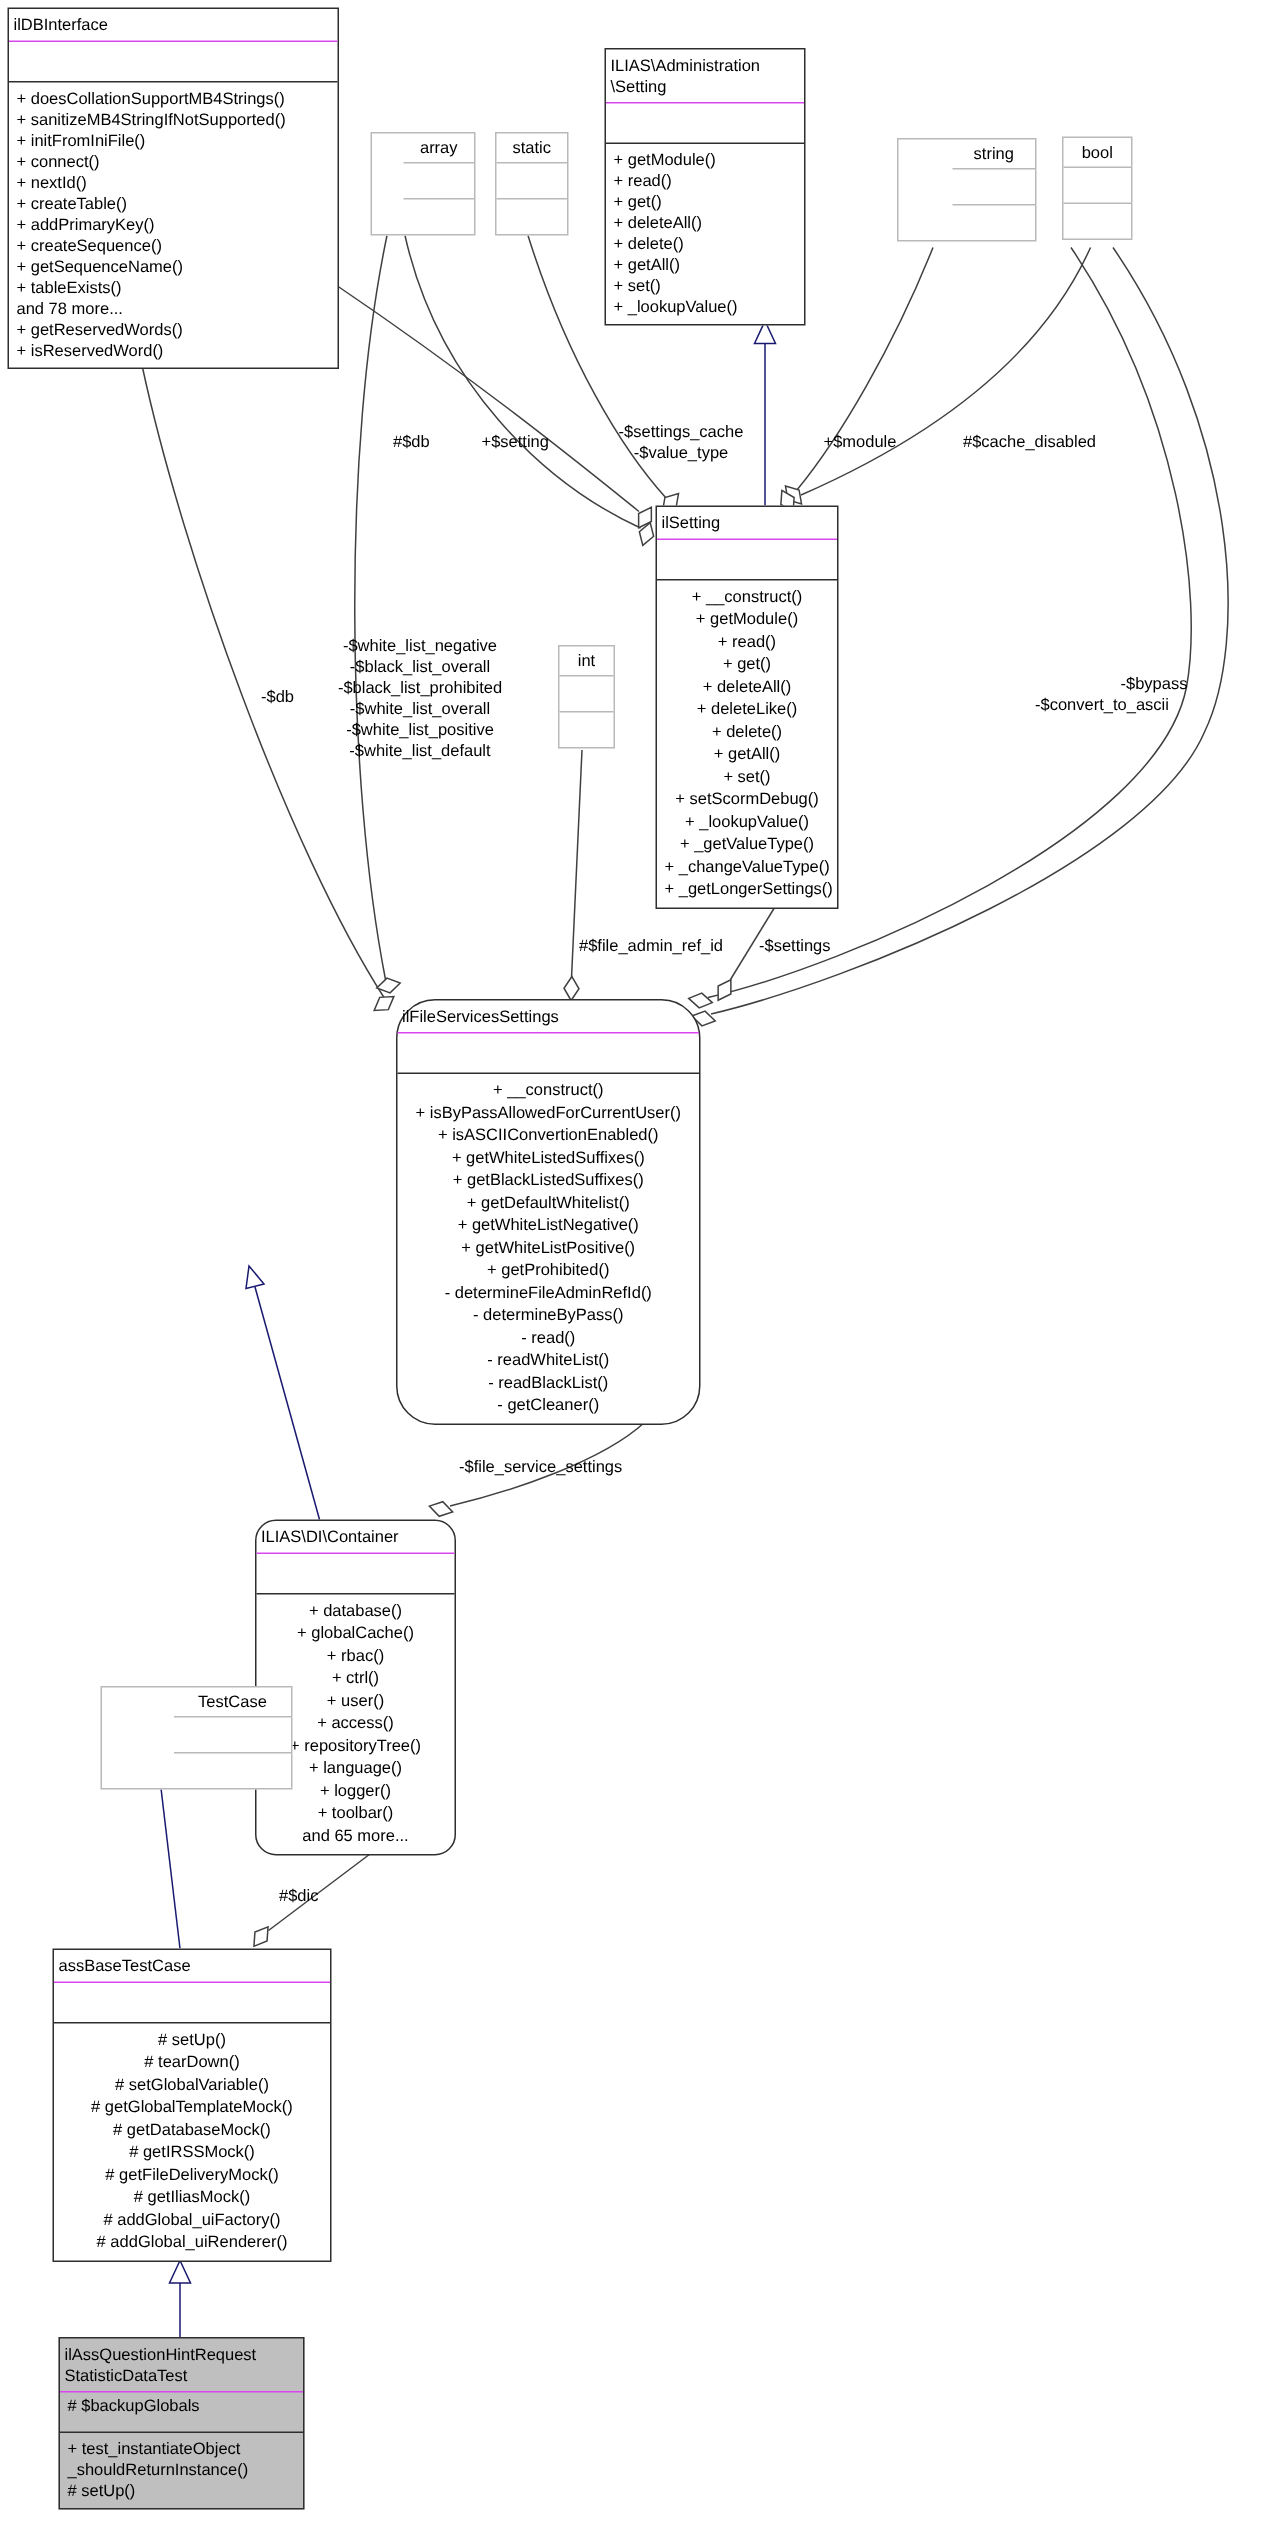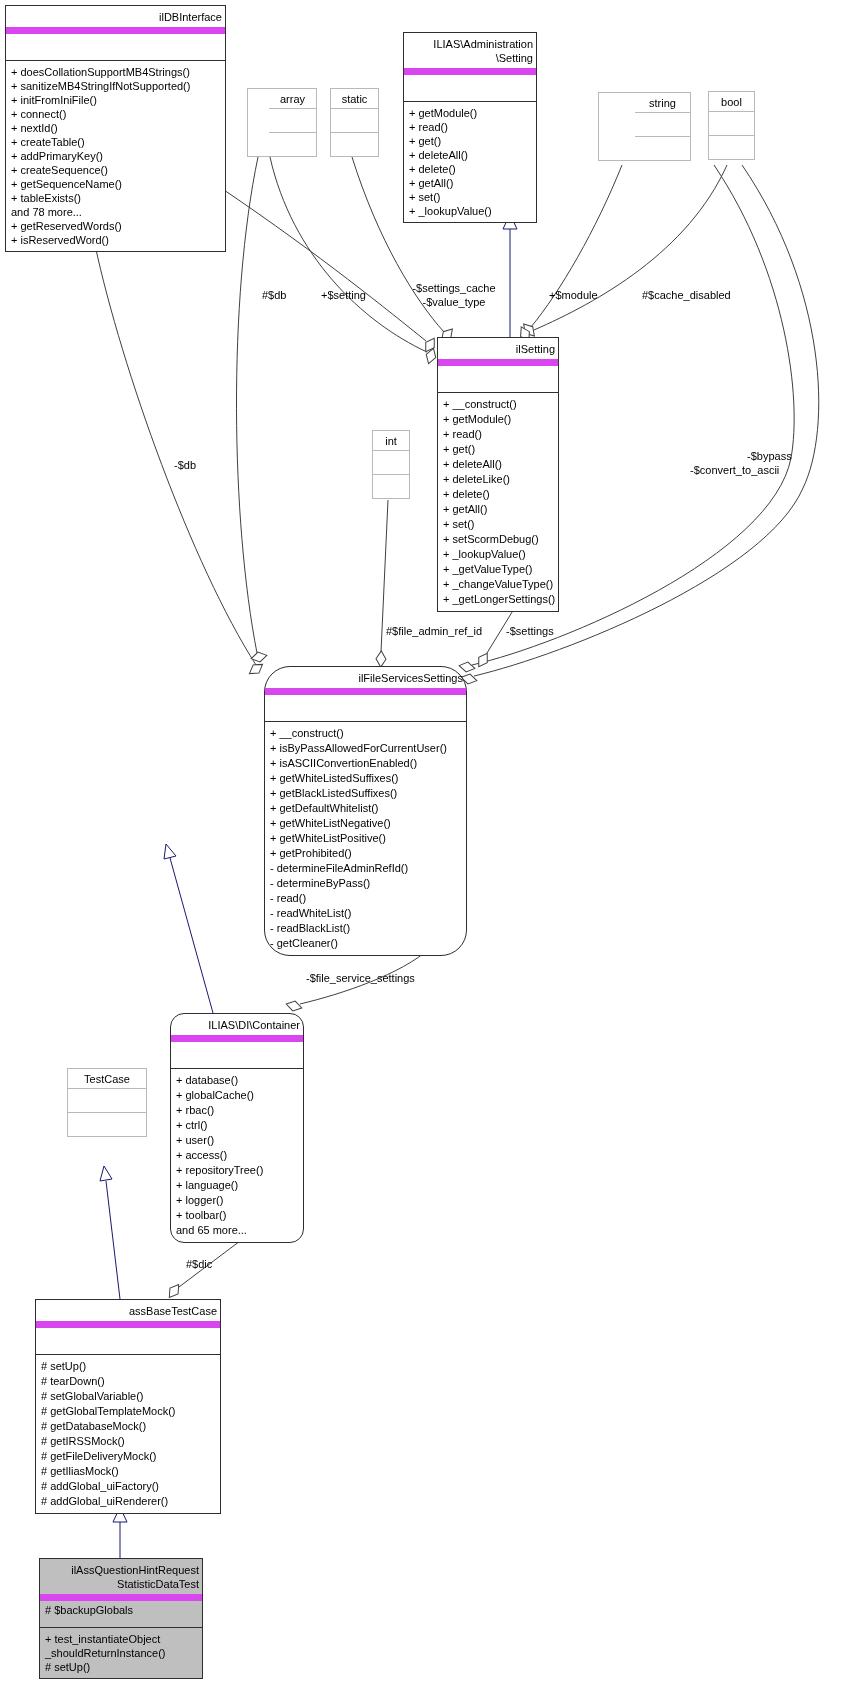--- a/index.html
+++ b/index.html
@@ -2,27 +2,27 @@
 <html><head>
 <meta charset="utf-8">
 <style>
   html,body{margin:0;padding:0;background:#ffffff;}
   body{width:855px;height:1684px;position:relative;font-family:"Liberation Sans",sans-serif;color:#000;}
   .stage{position:absolute;left:0;top:0;width:855px;height:1684px;background:#fff;overflow:hidden;}
   svg.edges{position:absolute;left:0;top:0;z-index:1;}
 
   
   .cls{position:absolute;background:#fff;border:1px solid #2e2e2e;z-index:2;font-size:11px;line-height:14px;}
-  .cls-title{text-align:right;padding:4px 3px 3px 3px;border-bottom:7px solid #d946ef;white-space:nowrap;}
+  .cls-title{text-align:left;padding:4px 3px 3px 3px;border-bottom:1px solid #d946ef;white-space:nowrap;}
   .cls-title .tl{line-height:14px;white-space:nowrap;}
   .cls-attrs{min-height:26px;border-bottom:1px solid #2e2e2e;padding:0;}
   .cls-attrs .m{padding:3px 5px 1px 5px;}
   .cls-methods{padding:4px 5px 4px 5px;}
   .m{line-height:14px;white-space:nowrap;}
-  .lh15 .m{line-height:15px;}
+  .lh15 .m{line-height:15px;text-align:center;}
 
   
   .tbox{position:absolute;background:#fff;border:1px solid #b9b9b9;z-index:2;font-size:11px;}
   .tbox-title{text-align:center;padding:4px 2px 3px 2px;border-bottom:1px solid #b9b9b9;white-space:nowrap;}
   .tbox-cell{height:23px;}
   .tbox-cell + .tbox-cell{border-top:1px solid #b9b9b9;}
 
   
   .current{background:#bfbfbf;}
   .current .cls-attrs .m{padding:2px 5px 2px 5px;}
@@ -202,21 +202,21 @@
         <div class="m">+ user()</div>
         <div class="m">+ access()</div>
         <div class="m">+ repositoryTree()</div>
         <div class="m">+ language()</div>
         <div class="m">+ logger()</div>
         <div class="m">+ toolbar()</div>
         <div class="m">and 65 more...</div>
       </div>
   </div>
 
-  <div class="tbox" style="left:67px;top:1068px;width:78px;">
+  <div class="tbox" style="left:67px;top:1124px;width:78px;padding-left:48px;">
     <div class="tbox-title">TestCase</div>
     <div class="tbox-cell"></div>
     <div class="tbox-cell"></div>
   </div>
 
   <div class="cls lh15" style="left:35px;top:1299px;width:184px;">
     <div class="cls-title">assBaseTestCase</div>
     <div class="cls-attrs"></div>
     <div class="cls-methods">
         <div class="m"># setUp()</div>
@@ -249,20 +249,28 @@
 
   <div class="edge-label" style="left:262px;top:288px;">#$db</div>
   <div class="edge-label" style="left:321px;top:288px;">+$setting</div>
   <div class="edge-label center" style="left:398px;top:281px;width:112px;">
       <div class="ll">-$settings_cache</div>
       <div class="ll">-$value_type</div>
     </div>
   <div class="edge-label" style="left:549px;top:288px;">+$module</div>
   <div class="edge-label" style="left:642px;top:288px;">#$cache_disabled</div>
   <div class="edge-label" style="left:174px;top:458px;">-$db</div>
+  <div class="edge-label center" style="left:210px;top:424px;width:140px;">
+      <div class="ll">-$white_list_negative</div>
+      <div class="ll">-$black_list_overall</div>
+      <div class="ll">-$black_list_prohibited</div>
+      <div class="ll">-$white_list_overall</div>
+      <div class="ll">-$white_list_positive</div>
+      <div class="ll">-$white_list_default</div>
+    </div>
   <div class="edge-label" style="left:386px;top:624px;">#$file_admin_ref_id</div>
   <div class="edge-label" style="left:506px;top:624px;">-$settings</div>
   <div class="edge-label" style="left:747px;top:449px;">-$bypass</div>
   <div class="edge-label" style="left:690px;top:463px;">-$convert_to_ascii</div>
   <div class="edge-label" style="left:306px;top:971px;">-$file_service_settings</div>
   <div class="edge-label" style="left:186px;top:1257px;">#$dic</div>
 
 </div>
 
 </body></html>

